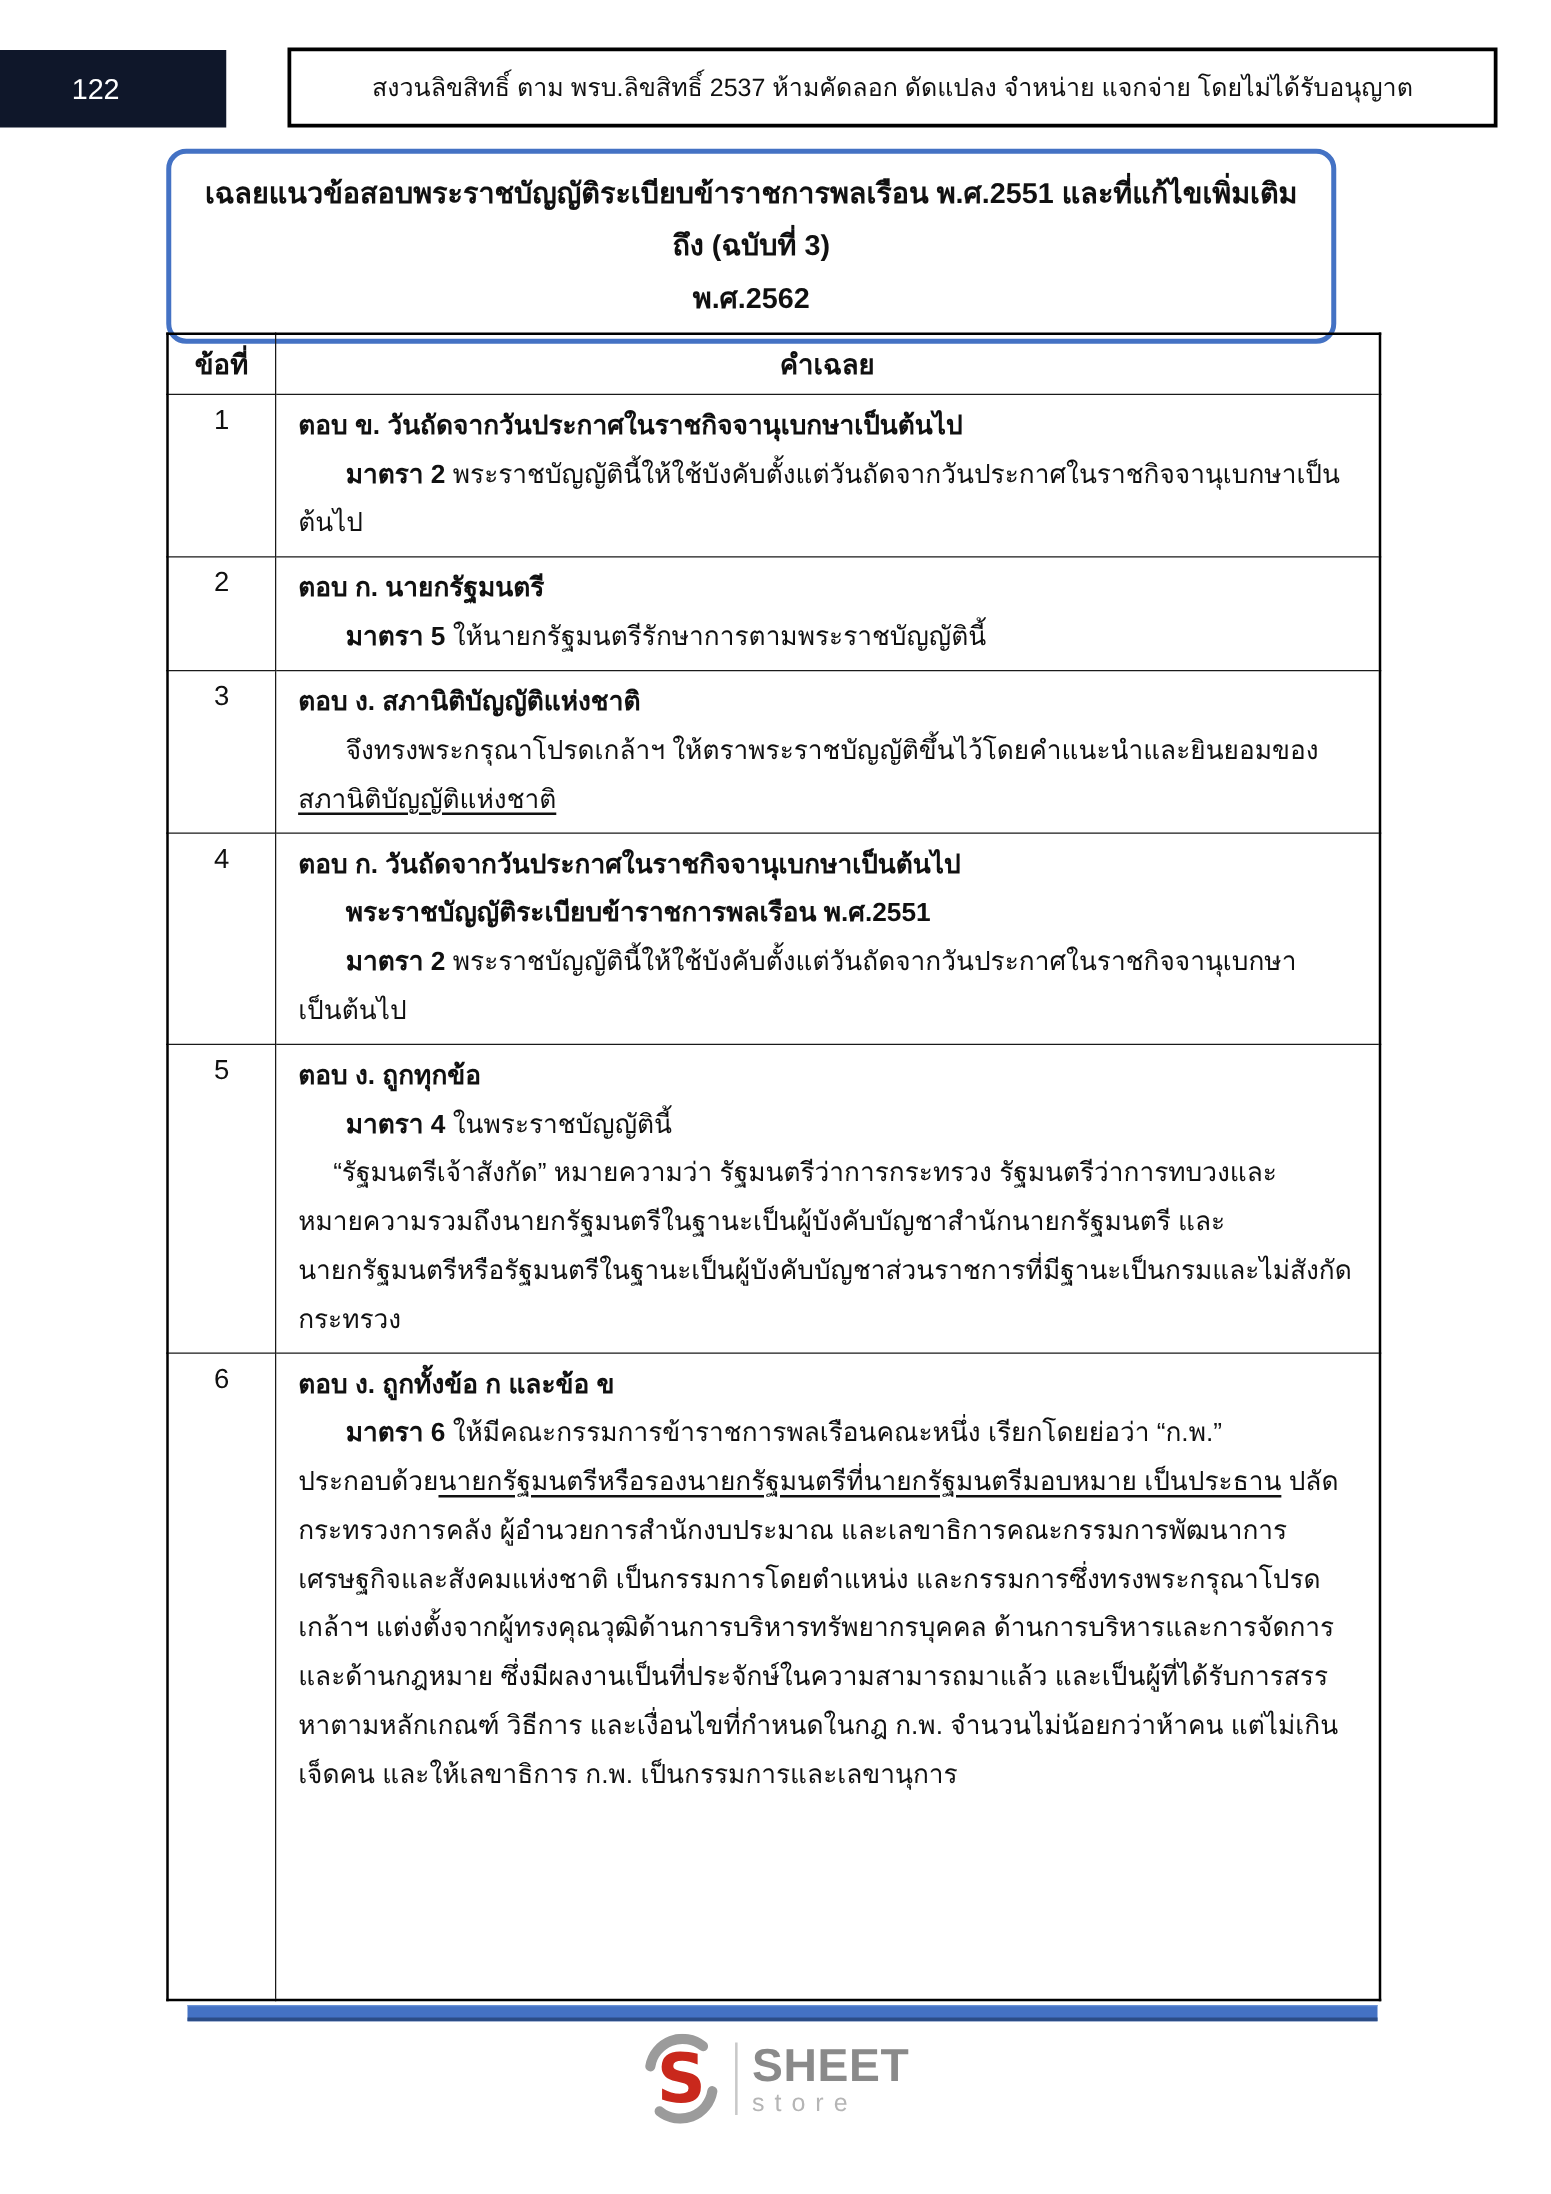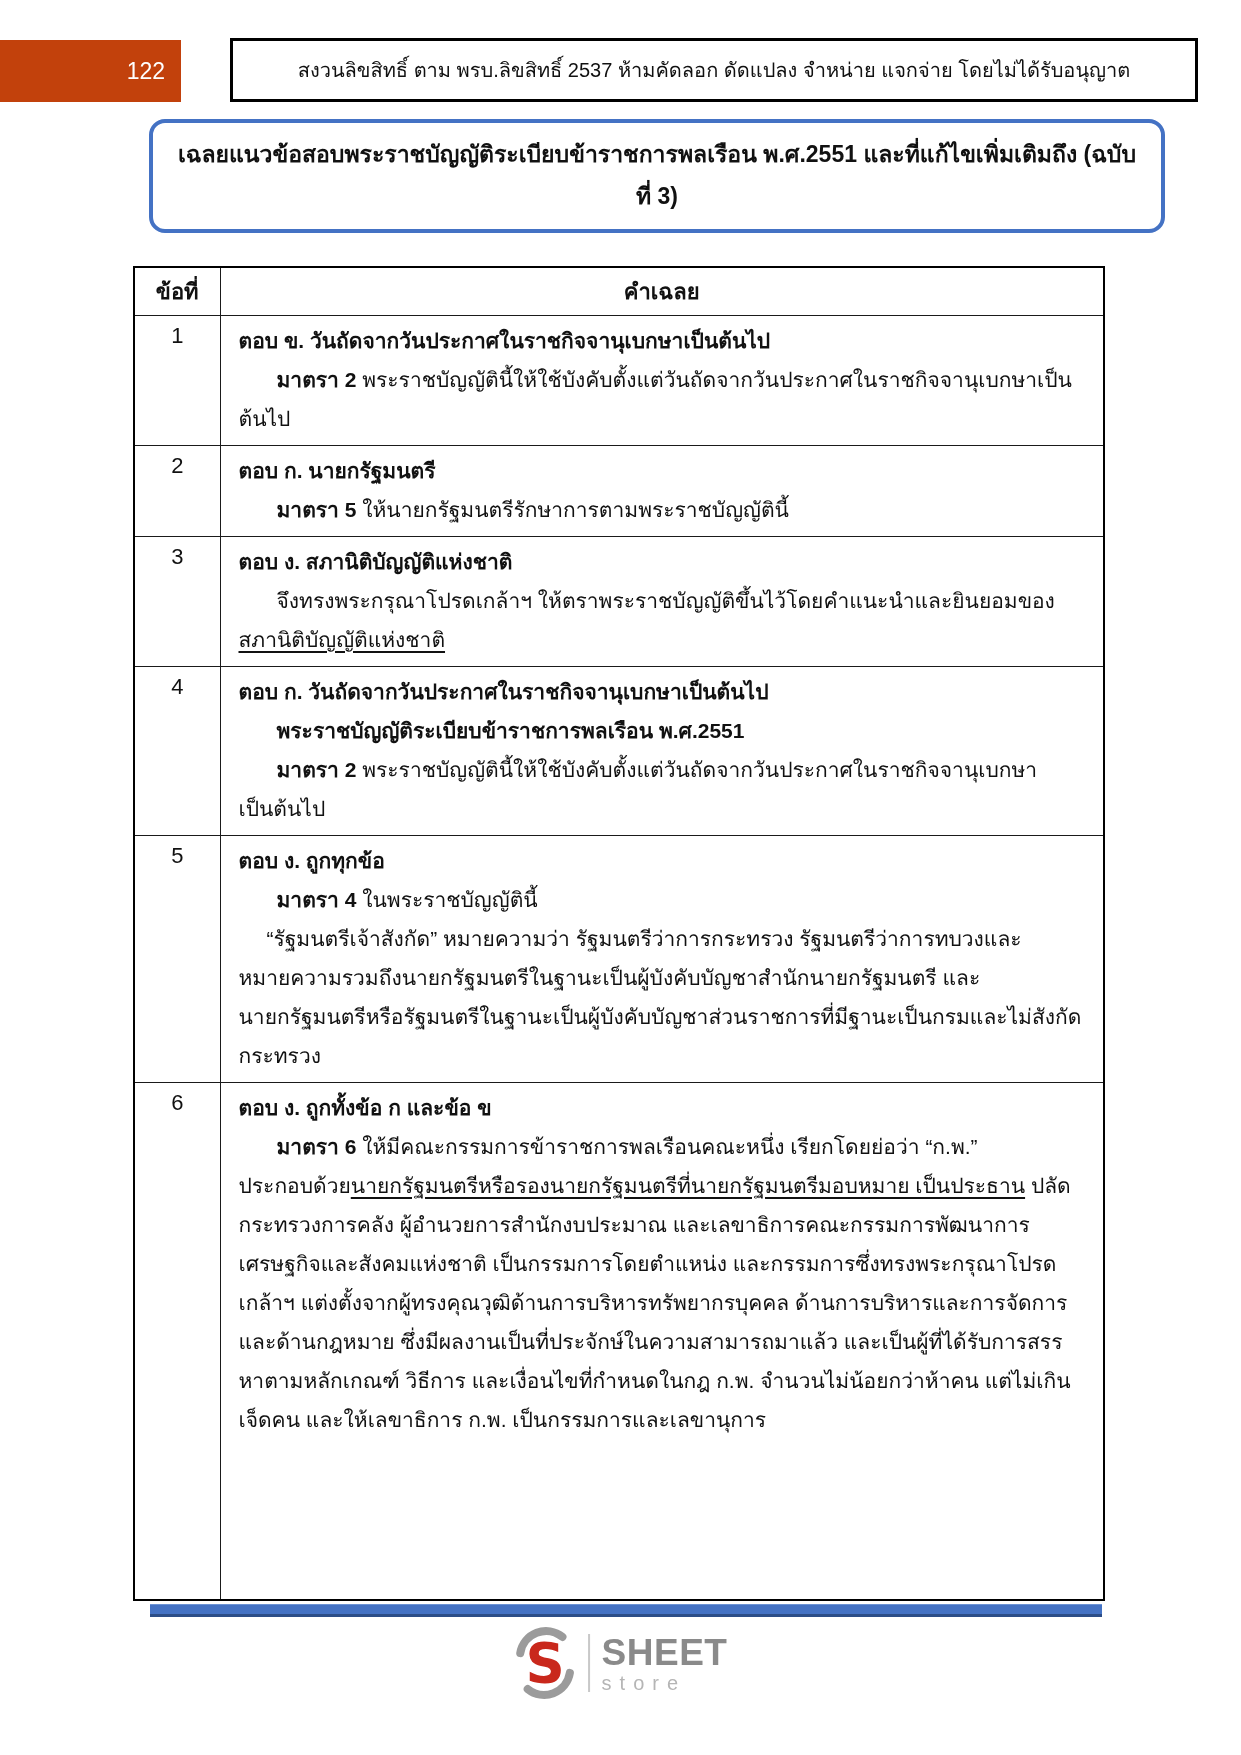--- a/index.html
+++ b/index.html
@@ -16,33 +16,33 @@
   body{
     position:relative;
     width:1241px;height:1755px;
     font-family:"Liberation Sans","DejaVu Sans",sans-serif;
     color:var(--ink);
     overflow:hidden;
   }
   
   .page-num-box{
     position:absolute;top:40px;left:0;width:181px;height:62px;
-    background:#c2410c;color:#fff;
-    display:flex;align-items:center;justify-content:flex-end;
-    padding-right:16px;font-size:23px;
+    background:#0f172a;color:#fff;
+    display:flex;align-items:center;justify-content:center;
+    padding-right:28px;font-size:23px;
   }
   .copyright-box{
     position:absolute;top:38px;left:230px;width:968px;height:64px;
     border:3px solid #000;
     display:flex;align-items:center;justify-content:center;
     font-size:20px;text-align:center;padding:0 14px;
   }
   
   .title-box{
-    position:absolute;top:119px;left:149px;width:1016px;min-height:104px;
+    position:absolute;top:119px;left:133px;width:936px;min-height:104px;
     border:4px solid var(--accent);border-radius:16px;
     padding:10px 24px 12px 24px;
     display:flex;flex-direction:column;justify-content:center;
     text-align:center;font-weight:bold;font-size:23px;line-height:42px;
   }
   
   .table-wrap{position:absolute;top:266px;left:133px;width:972px;}
   table.answers{width:100%;border-collapse:collapse;border:2px solid #000;}
   table.answers th,table.answers td{
     border:1.5px solid #1a1a1a;vertical-align:top;
@@ -90,20 +90,21 @@
 
 <div class="page-num-box">
   <span>122</span>
 </div>
 <div class="copyright-box">
   <span>สงวนลิขสิทธิ์ ตาม พรบ.ลิขสิทธิ์ 2537 ห้ามคัดลอก ดัดแปลง จำหน่าย แจกจ่าย โดยไม่ได้รับอนุญาต</span>
 </div>
 
 <div class="title-box">
   <div>เฉลยแนวข้อสอบพระราชบัญญัติระเบียบข้าราชการพลเรือน พ.ศ.2551 และที่แก้ไขเพิ่มเติมถึง (ฉบับที่ 3)</div>
+  <div>พ.ศ.2562</div>
 </div>
 
 <div class="table-wrap">
   <table class="answers">
     <thead>
       <tr>
         <th class="no-h">ข้อที่</th>
         <th>คำเฉลย</th>
       </tr>
     </thead>

